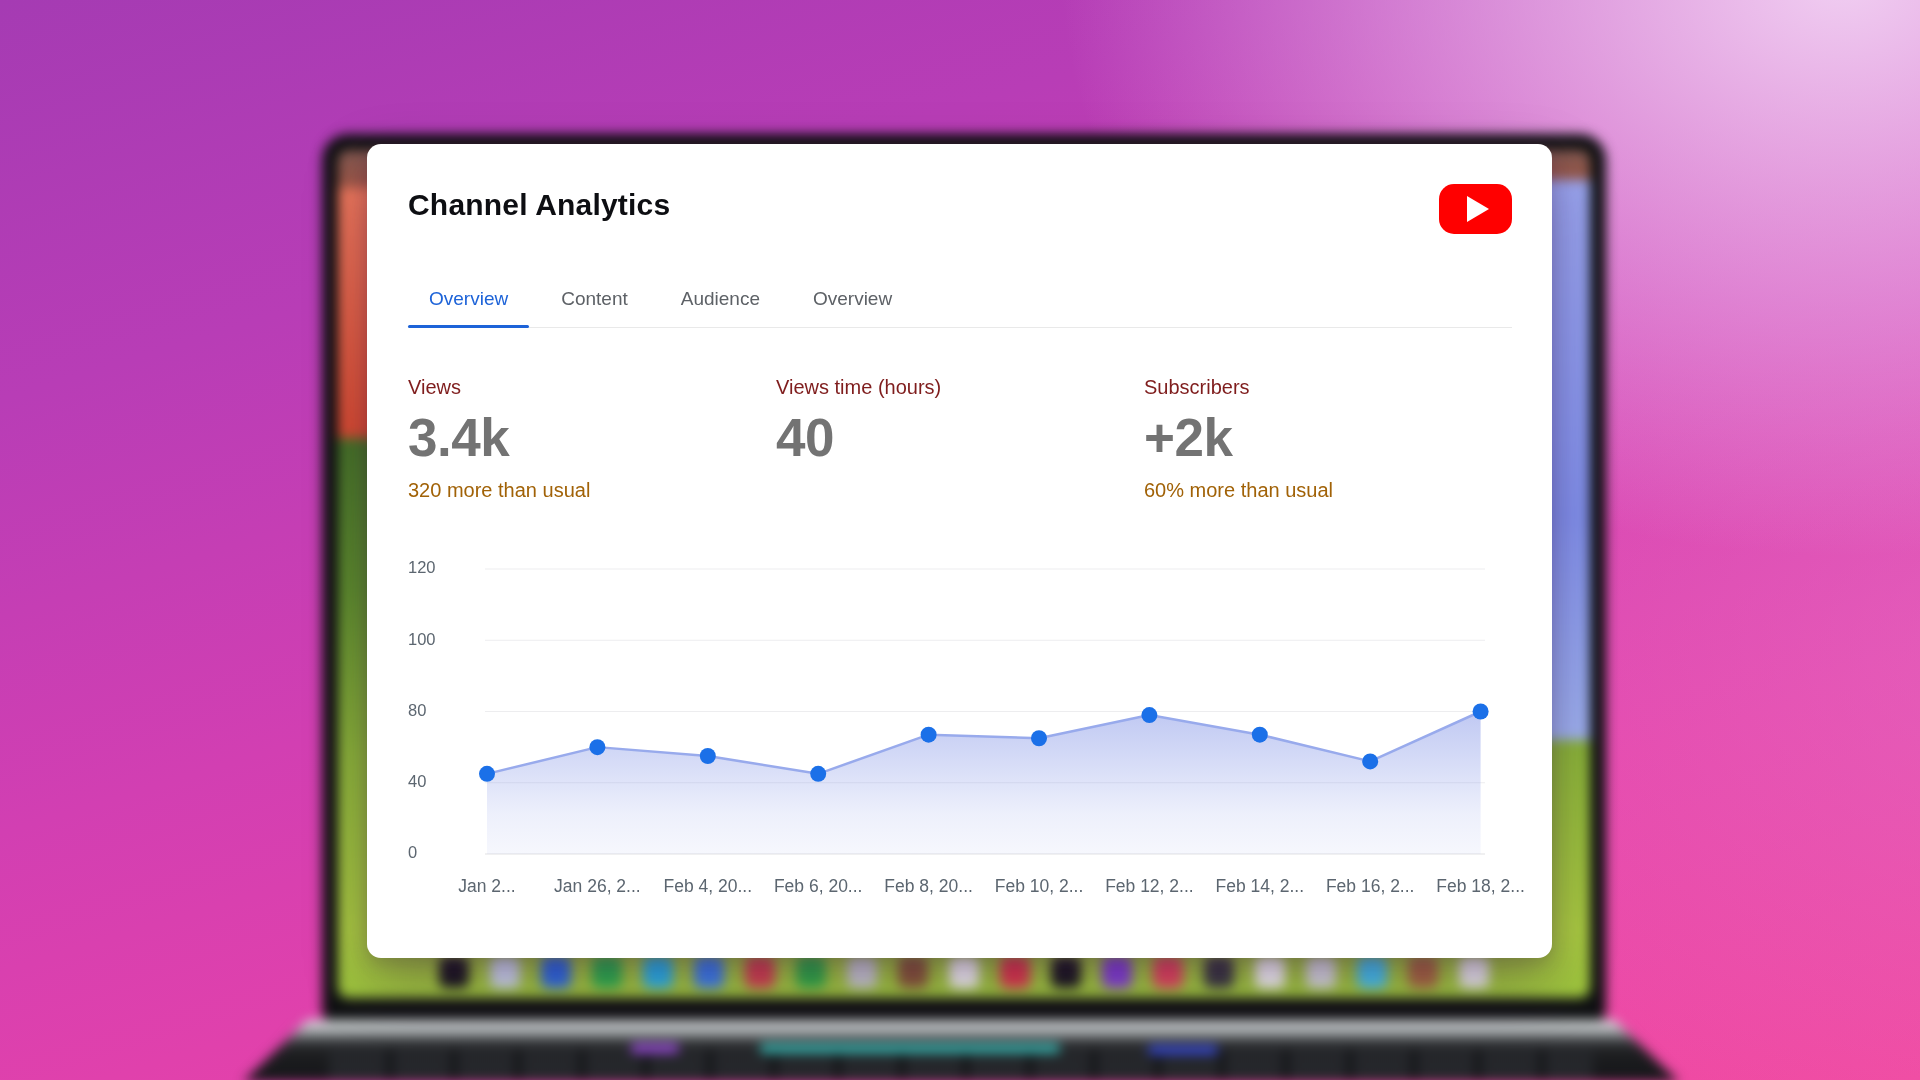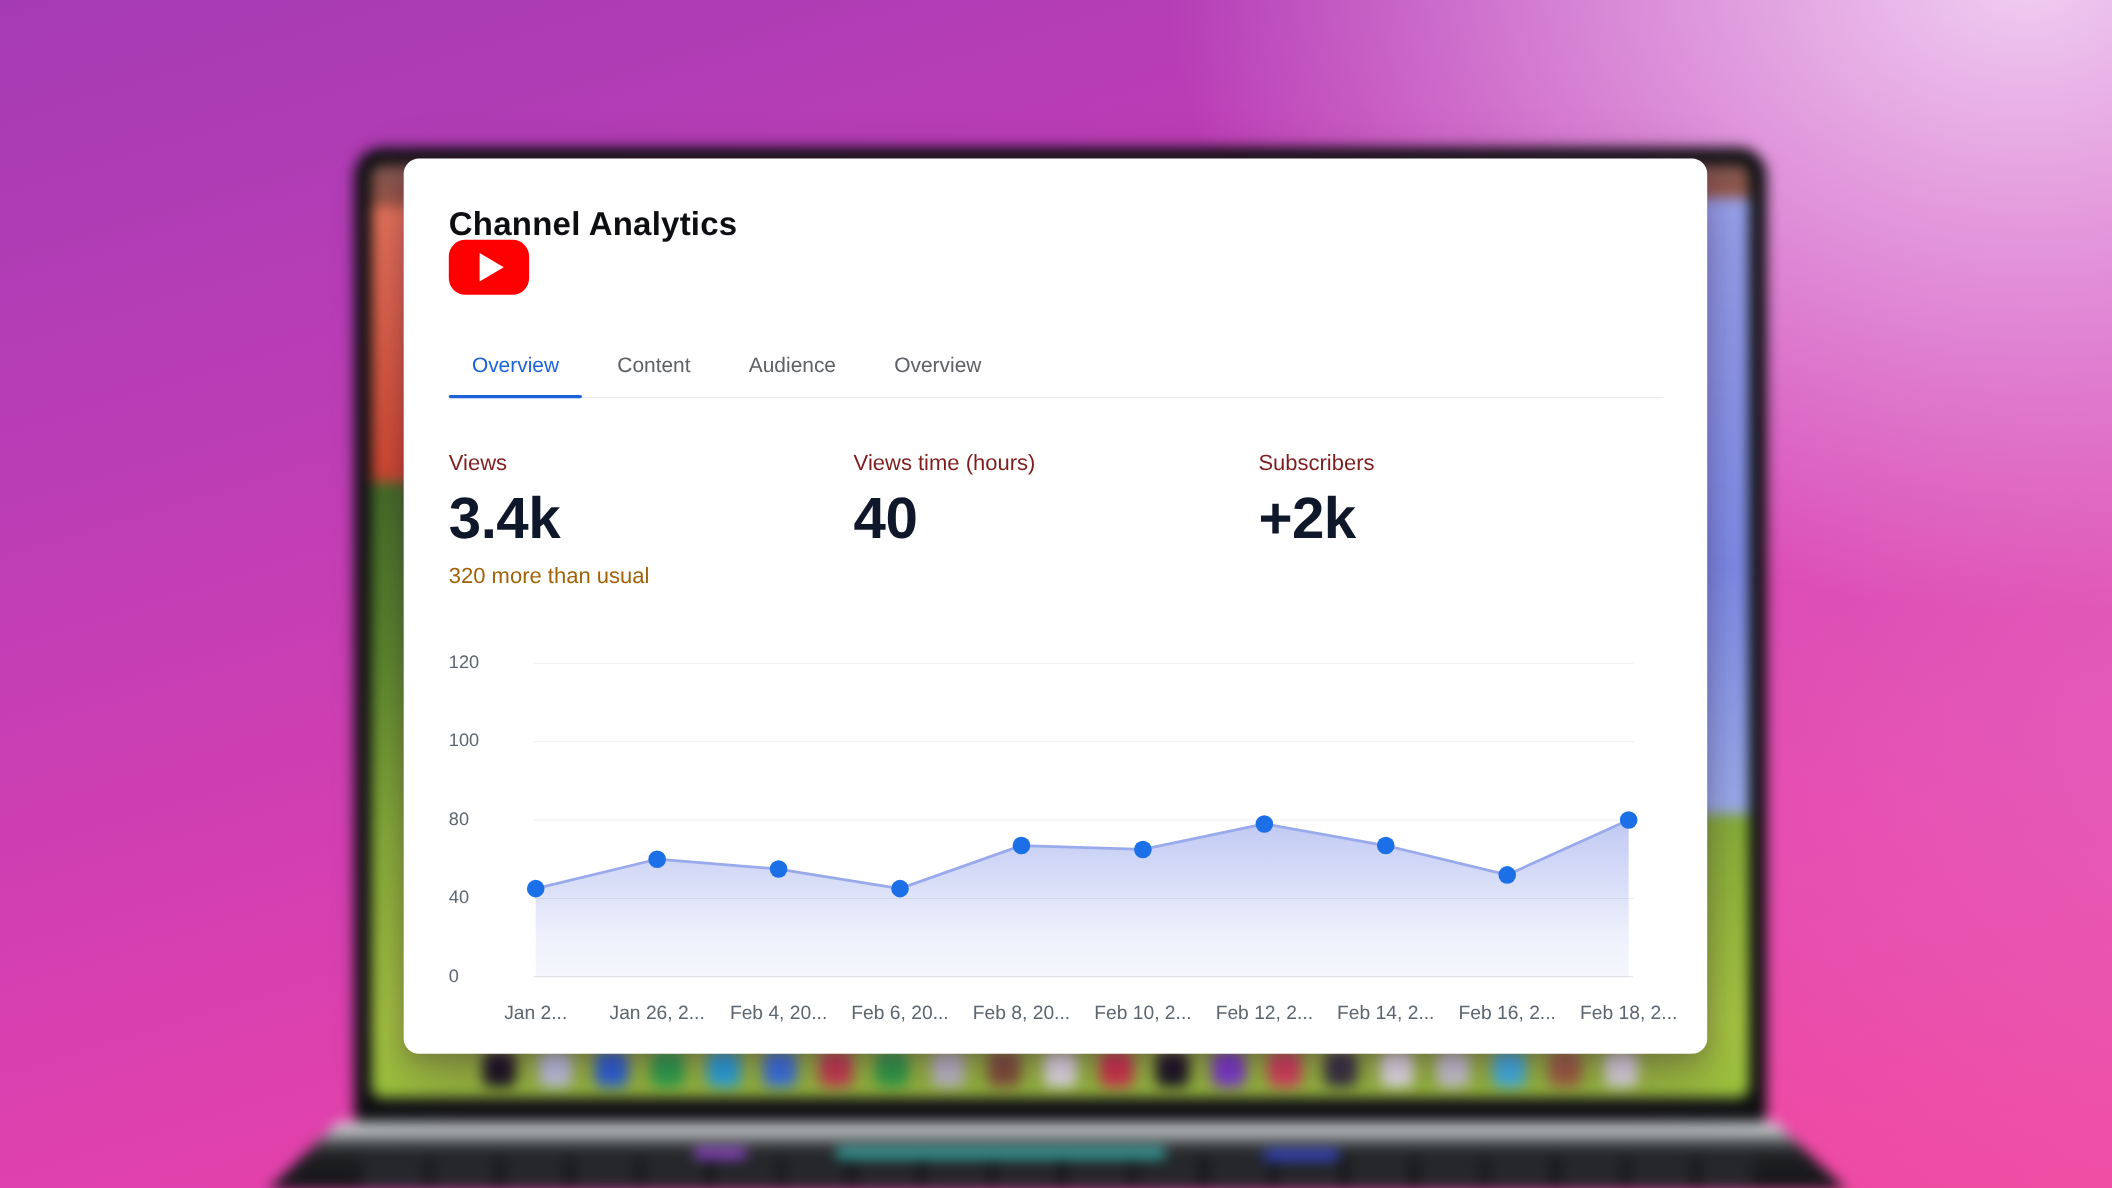--- a/index.html
+++ b/index.html
@@ -38,37 +38,37 @@
   .glint-purple { left:27%; top:24px; width:48px; height:9px; background:#9747d8; }
   .glint-teal   { left:36%; top:24px; width:300px; height:9px; background:#35b3ae; }
   .glint-blue   { left:63%; top:26px; width:70px; height:8px; background:#3548e0; }
 
   
   .card { position:absolute; left:367px; top:144px; width:1185px; height:814px;
     background:#ffffff; border-radius:14px;
     box-shadow:0 24px 60px rgba(47,10,60,.35), 0 6px 18px rgba(47,10,60,.18);
     padding:44px 40px 0 41px; }
 
-  .card-header { display:flex; justify-content:space-between; align-items:flex-start;flex-direction:column; }
+  .card-header { display:flex; justify-content:space-between; align-items:flex-start; }
   .card-title { font-size:30px; font-weight:700; color:#0d0e12; letter-spacing:.2px; }
   .yt-logo { width:73px; height:50px; background:#ff0000; border-radius:15px;
     display:flex; align-items:center; justify-content:center; margin-top:-4px; cursor:pointer; }
   .yt-play { width:0; height:0; border-left:22px solid #ffffff;
     border-top:13px solid transparent; border-bottom:13px solid transparent; margin-left:5px; }
 
   .tabs { display:flex; margin-top:42px; border-bottom:1px solid #e9e9e9;gap:11px; }
   .tab { position:relative; padding:12px 21px 17px; font-size:19px; color:#5d6166; cursor:pointer; }
   .tab.active { color:#1d63d8; }
   .tab.active::after { content:""; position:absolute; left:0; right:0; bottom:-1px;
     height:3px; background:#1d63d8; border-radius:2px; }
 
   .stats { display:flex; margin-top:48px; }
   .stat { width:382px; }
   .stat-label { font-size:20px; color:#7f1d1d; }
-  .stat-value { font-size:53px; font-weight:600; color:#0f172a; margin:8px 0 11px; letter-spacing:-.5px; }
+  .stat-value { font-size:53px; font-weight:600; color:#737373; margin:8px 0 11px; letter-spacing:-.5px; }
   .stat-note  { font-size:20px; color:#a16207; }
 
   .chart { margin-top:42px; }
   svg text { font-family:"Liberation Sans", sans-serif; }
 </style>
 </head>
 <body>
 
 <div class="stage">
 
@@ -132,20 +132,21 @@
         <div class="stat-value">3.4k</div>
         <div class="stat-note">320 more than usual</div>
       </div>
       <div class="stat">
         <div class="stat-label">Views time (hours)</div>
         <div class="stat-value">40</div>
       </div>
       <div class="stat">
         <div class="stat-label">Subscribers</div>
         <div class="stat-value">+2k</div>
+        <div class="stat-note">60% more than usual</div>
       </div>
     </div>
 
     <div class="chart" id="chart"><svg width="1145" height="372" viewBox="0 0 1145 372">
           <defs>
             <linearGradient id="areaGrad" x1="0" y1="0" x2="0" y2="1">
               <stop offset="0" stop-color="#8092e6" stop-opacity="0.5"></stop>
               <stop offset="0.72" stop-color="#8092e6" stop-opacity="0.14"></stop>
               <stop offset="1" stop-color="#8092e6" stop-opacity="0.07"></stop>
             </linearGradient>

